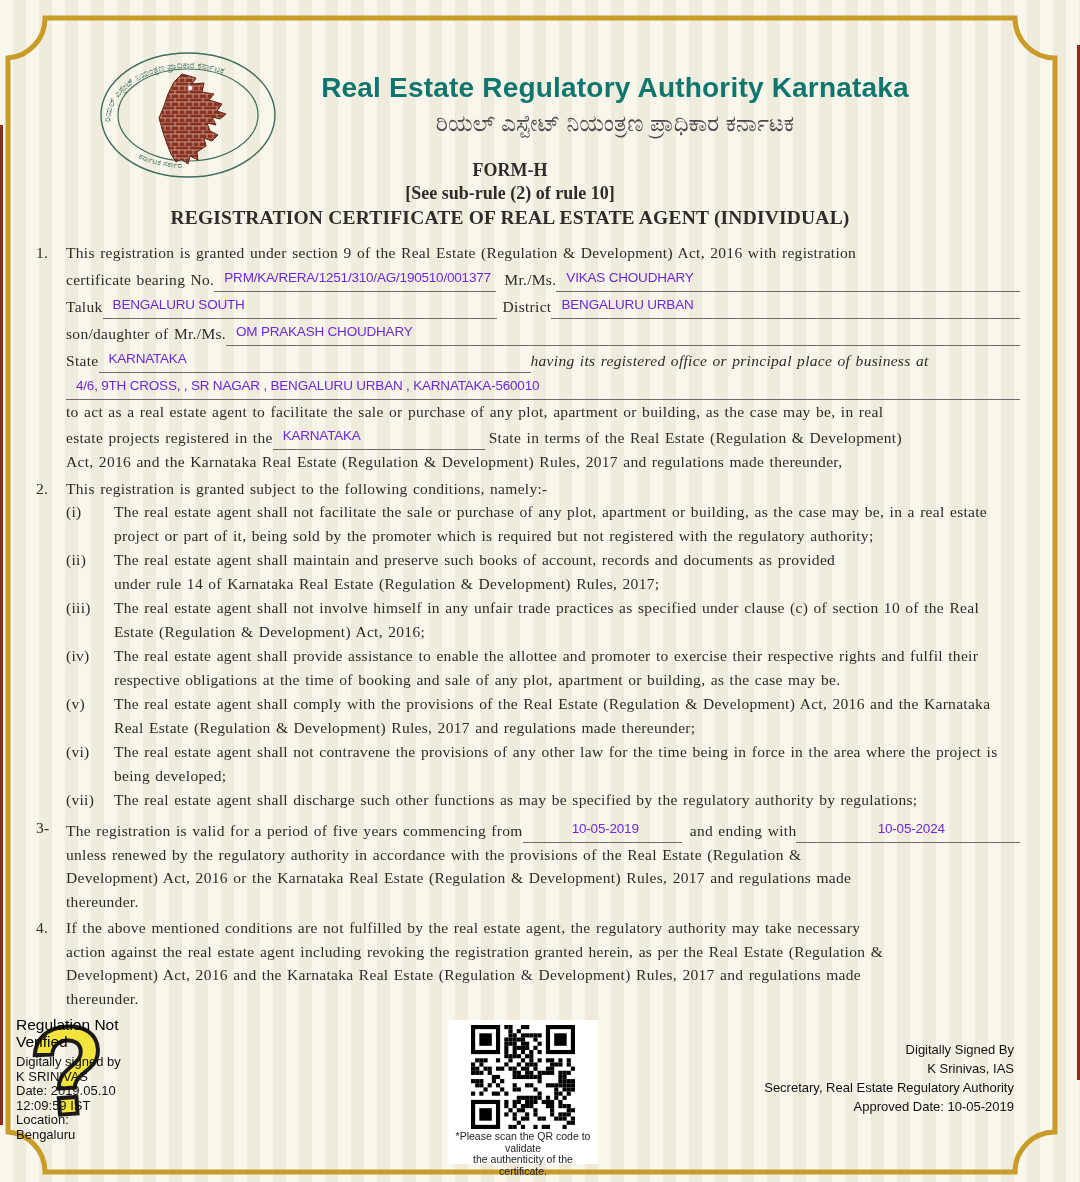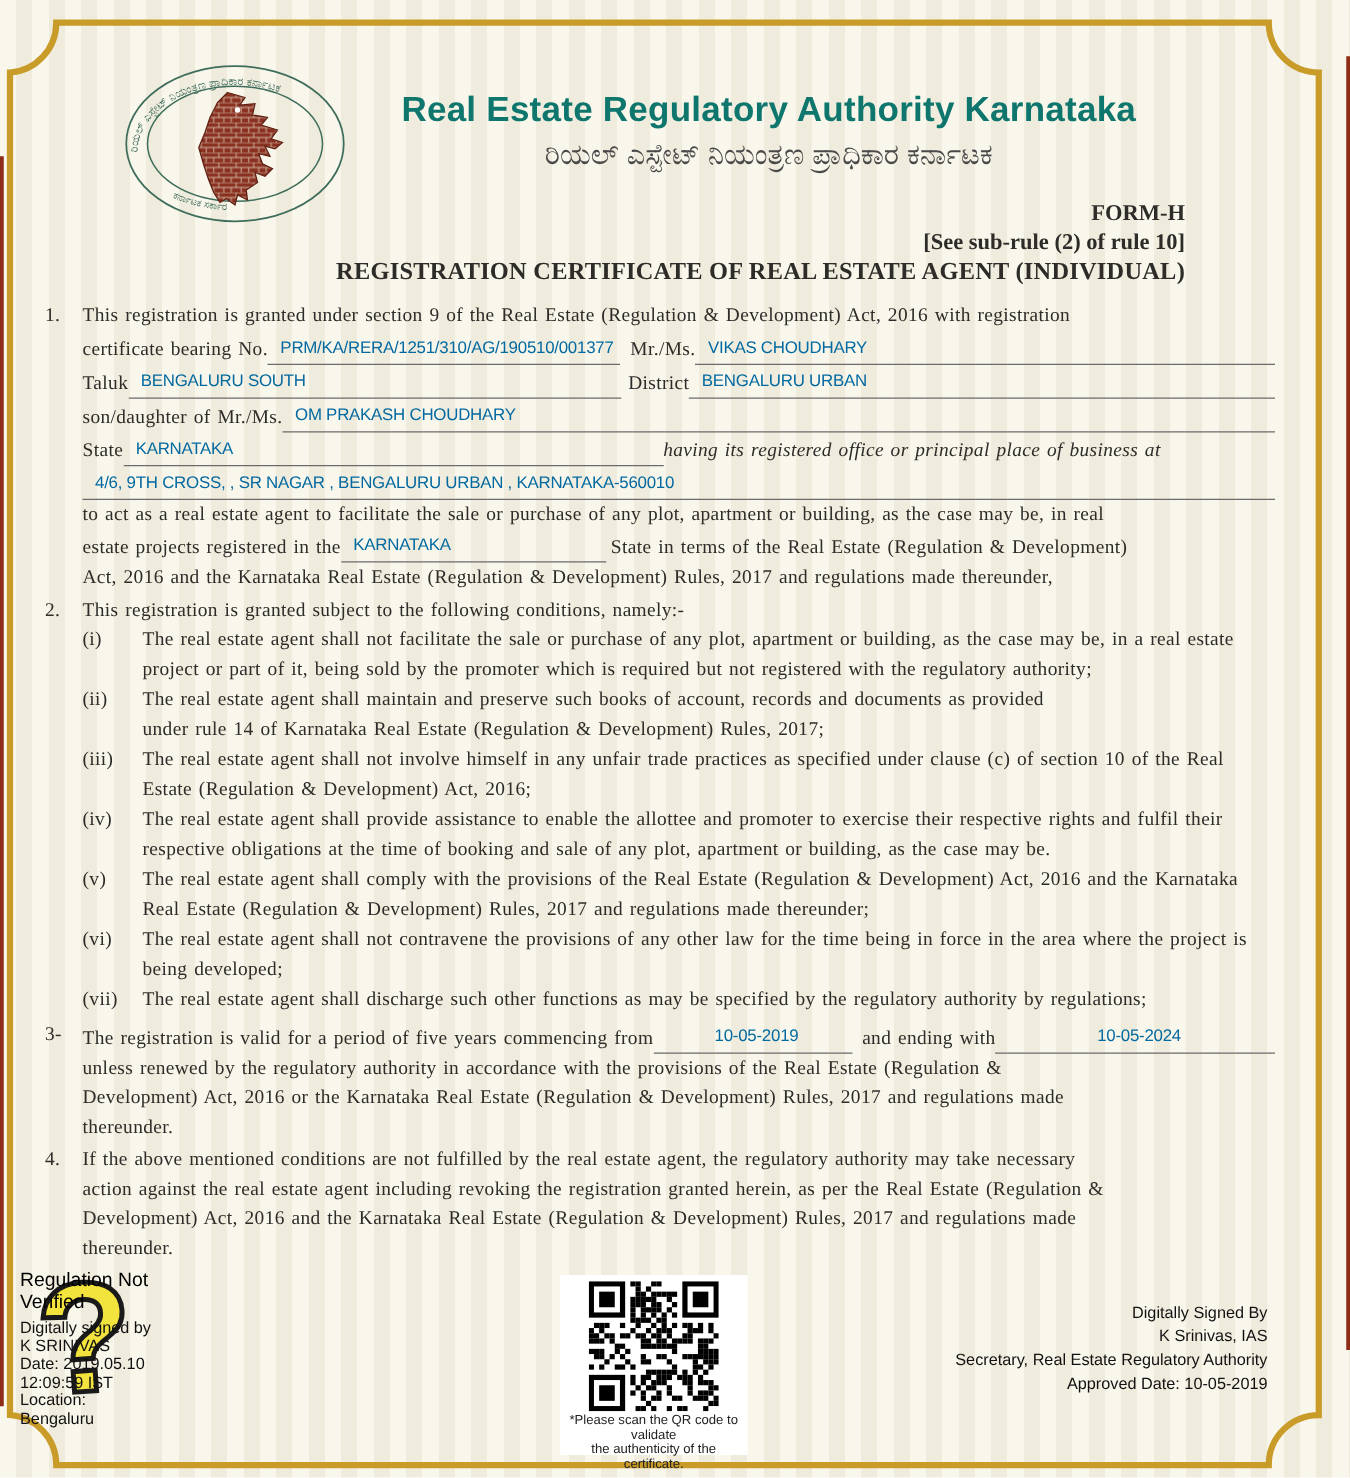--- a/index.html
+++ b/index.html
@@ -10,34 +10,34 @@
   }
   .abs{position:absolute;}
   
   #border-svg{left:0;top:0;z-index:0;pointer-events:none;}
   .edge-red{position:absolute;width:3px;background:#8e2c18;z-index:0;}
   
   #seal{left:98px;top:50px;z-index:2;}
   #title-block{left:250px;top:72px;width:730px;text-align:center;z-index:2;}
   .title-en{font-family:"Liberation Sans",sans-serif;font-weight:bold;font-size:28px;color:#0f766e;letter-spacing:0.2px;}
   .title-kn{font-family:"Liberation Sans",sans-serif;font-size:23px;color:#4a4a4a;margin-top:6px;}
-  #form-block{left:40px;top:160px;width:908px;text-align:right;z-index:2;}
+  #form-block{left:56px;top:160px;width:908px;text-align:center;z-index:2;}
   .form-name{font-weight:bold;font-size:18px;}
   .form-subrule{font-weight:bold;font-size:18px;margin-top:2px;}
   .form-heading{font-weight:bold;font-size:19.5px;margin-top:3px;letter-spacing:0.2px;}
   
   #doc-body{left:36px;top:241px;width:984px;z-index:2;font-size:15.5px;letter-spacing:0.3px;word-spacing:1.2px;}
   .item{display:flex;margin-bottom:3px;}
   .num{width:30px;flex:0 0 30px;line-height:23.5px;}
   .content{flex:1;}
   .tline{line-height:23.5px;}
   .fline{display:flex;align-items:flex-end;line-height:25px;}
   .t{white-space:nowrap;}
   .field{font-family:"Liberation Sans",sans-serif;font-size:13.5px;letter-spacing:-0.2px;word-spacing:0;
-         border-bottom:1.2px solid #6b6b6b;color:#0369a1;padding:0 4px 1px 10px;white-space:nowrap;}
+         border-bottom:1.2px solid #6b6b6b;color:#6d28d9;padding:0 4px 1px 10px;white-space:nowrap;}
   .fill{flex:1;}
   .cond{display:flex;}
   .cmark{width:48px;flex:0 0 48px;line-height:23.5px;}
   .ctext{flex:1;line-height:23.5px;margin-bottom:1px;}
   
   #sig-left{left:16px;top:1016px;width:230px;z-index:3;font-family:"Liberation Sans",sans-serif;}
   .snv{font-size:15.5px;line-height:17px;color:#000;}
   .sig-small{font-size:13px;line-height:14.5px;color:#111;margin-top:5px;position:relative;z-index:3;}
   #qmark{left:30px;top:1008px;z-index:2;font-family:"Liberation Sans",sans-serif;font-weight:bold;
          font-size:125px;color:#f2e33d;-webkit-text-stroke:4px #1a1a1a;transform:rotate(-4deg);line-height:1;}

